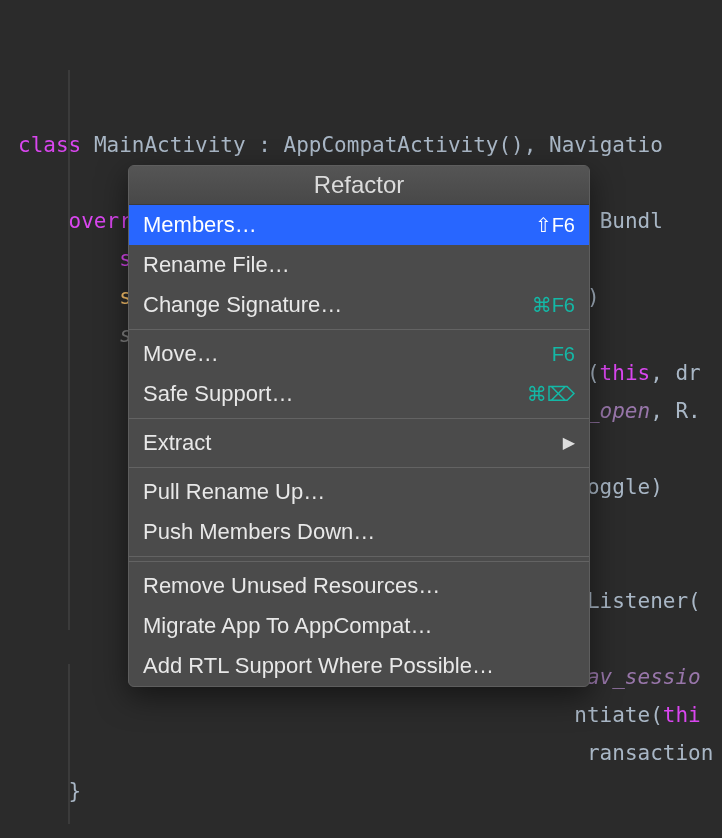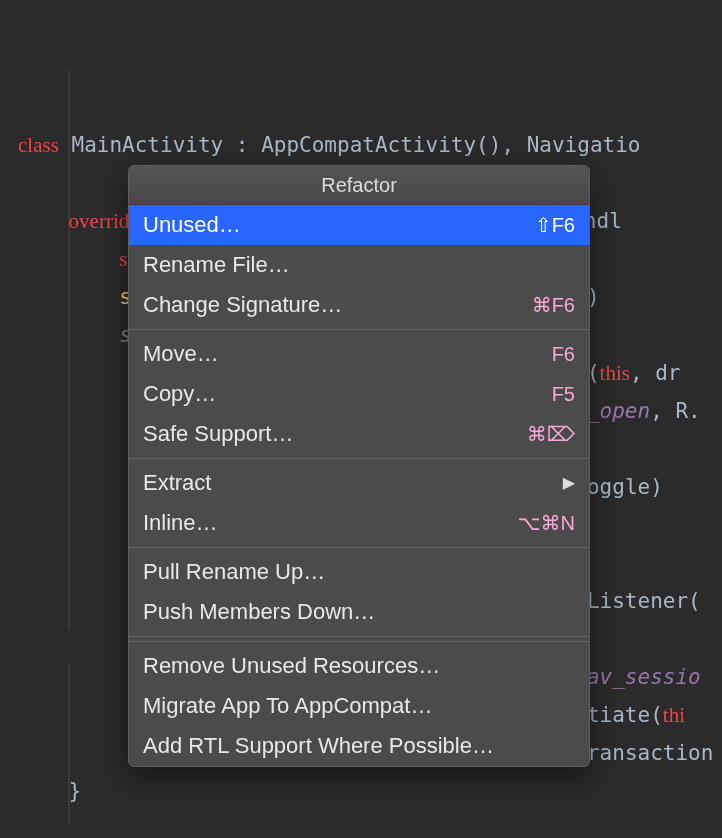--- a/index.html
+++ b/index.html
@@ -15,21 +15,21 @@
   }
   .editor {
     position: relative;
     width: 722px;
     height: 838px;
     white-space: pre;
     color: #a9b7c6;
     padding: 12px 0 0 18px;
     box-sizing: border-box;
   }
-  .kw { color: #ef4444; font-family: Liberation Serif, serif; }
+  .kw { color: #d946ef; }
   .func { color: #ffc66d; }        
   .funcItalic { color: #ffc66d; font-style: italic; }
   .ident { color: #a9b7c6; }
   .rclass { color: #a9b7c6; font-style: italic; }
   .prop { color: #9876aa; font-style: italic; }  
   .param { color: #a9b7c6; }
   .punct { color: #a9b7c6; }
   .faded { color: #808080; font-style: italic; }
 
   
@@ -48,38 +48,38 @@
     color: #e8e8e8;
     overflow: hidden;
   }
   .menu-title {
     height: 38px;
     display: flex;
     align-items: center;
     justify-content: center;
     background: linear-gradient(#555, #484848);
     border-bottom: 1px solid #3a3a3a;
-    font-size: 20px;
+    font-size: 24px;
     color: #dcdcdc;
   }
   .menu-item {
     display: flex;
     align-items: center;
     justify-content: space-between;
     height: 40px;
     padding: 0 14px;
     cursor: default;
   }
   .menu-item.selected {
     background: #2866ff;
     color: #fff;
   }
   .menu-item .shortcut {
     font-size: 20px;
-    color: #f9a8d4;
+    color: #14b8a6;
     font-family: -apple-system, "Helvetica Neue", Arial, sans-serif;
   }
   .menu-item.selected .shortcut { color: #fff; }
   .menu-sep {
     height: 1px;
     background: #636363;
     margin: 4px 0;
   }
   .submenu-arrow {
     font-size: 16px;
@@ -135,51 +135,43 @@
 
 
 
 
 </div>
 
 <div class="menu">
   <div class="menu-title">Refactor</div>
   <div id="menu-items">
       <div class="menu-item selected">
-        <span>Unused…</span>
+        <span>Members…</span>
         <span class="shortcut">⇧F6</span>
       </div>
       <div class="menu-item">
         <span>Rename File…</span>
       </div>
       <div class="menu-item">
         <span>Change Signature…</span>
         <span class="shortcut">⌘F6</span>
       </div>
       <div class="menu-sep"></div>
       <div class="menu-item">
         <span>Move…</span>
         <span class="shortcut">F6</span>
       </div>
       <div class="menu-item">
-        <span>Copy…</span>
-        <span class="shortcut">F5</span>
-      </div>
-      <div class="menu-item">
         <span>Safe Support…</span>
         <span class="shortcut">⌘⌦</span>
       </div>
       <div class="menu-sep"></div>
       <div class="menu-item">
         <span>Extract</span>
         <span class="submenu-arrow">▶</span>
-      </div>
-      <div class="menu-item">
-        <span>Inline…</span>
-        <span class="shortcut">⌥⌘N</span>
       </div>
       <div class="menu-sep"></div>
       <div class="menu-item">
         <span>Pull Rename Up…</span>
       </div>
       <div class="menu-item">
         <span>Push Members Down…</span>
       </div>
       <div class="menu-sep"></div>
       <div class="menu-sep"></div>

